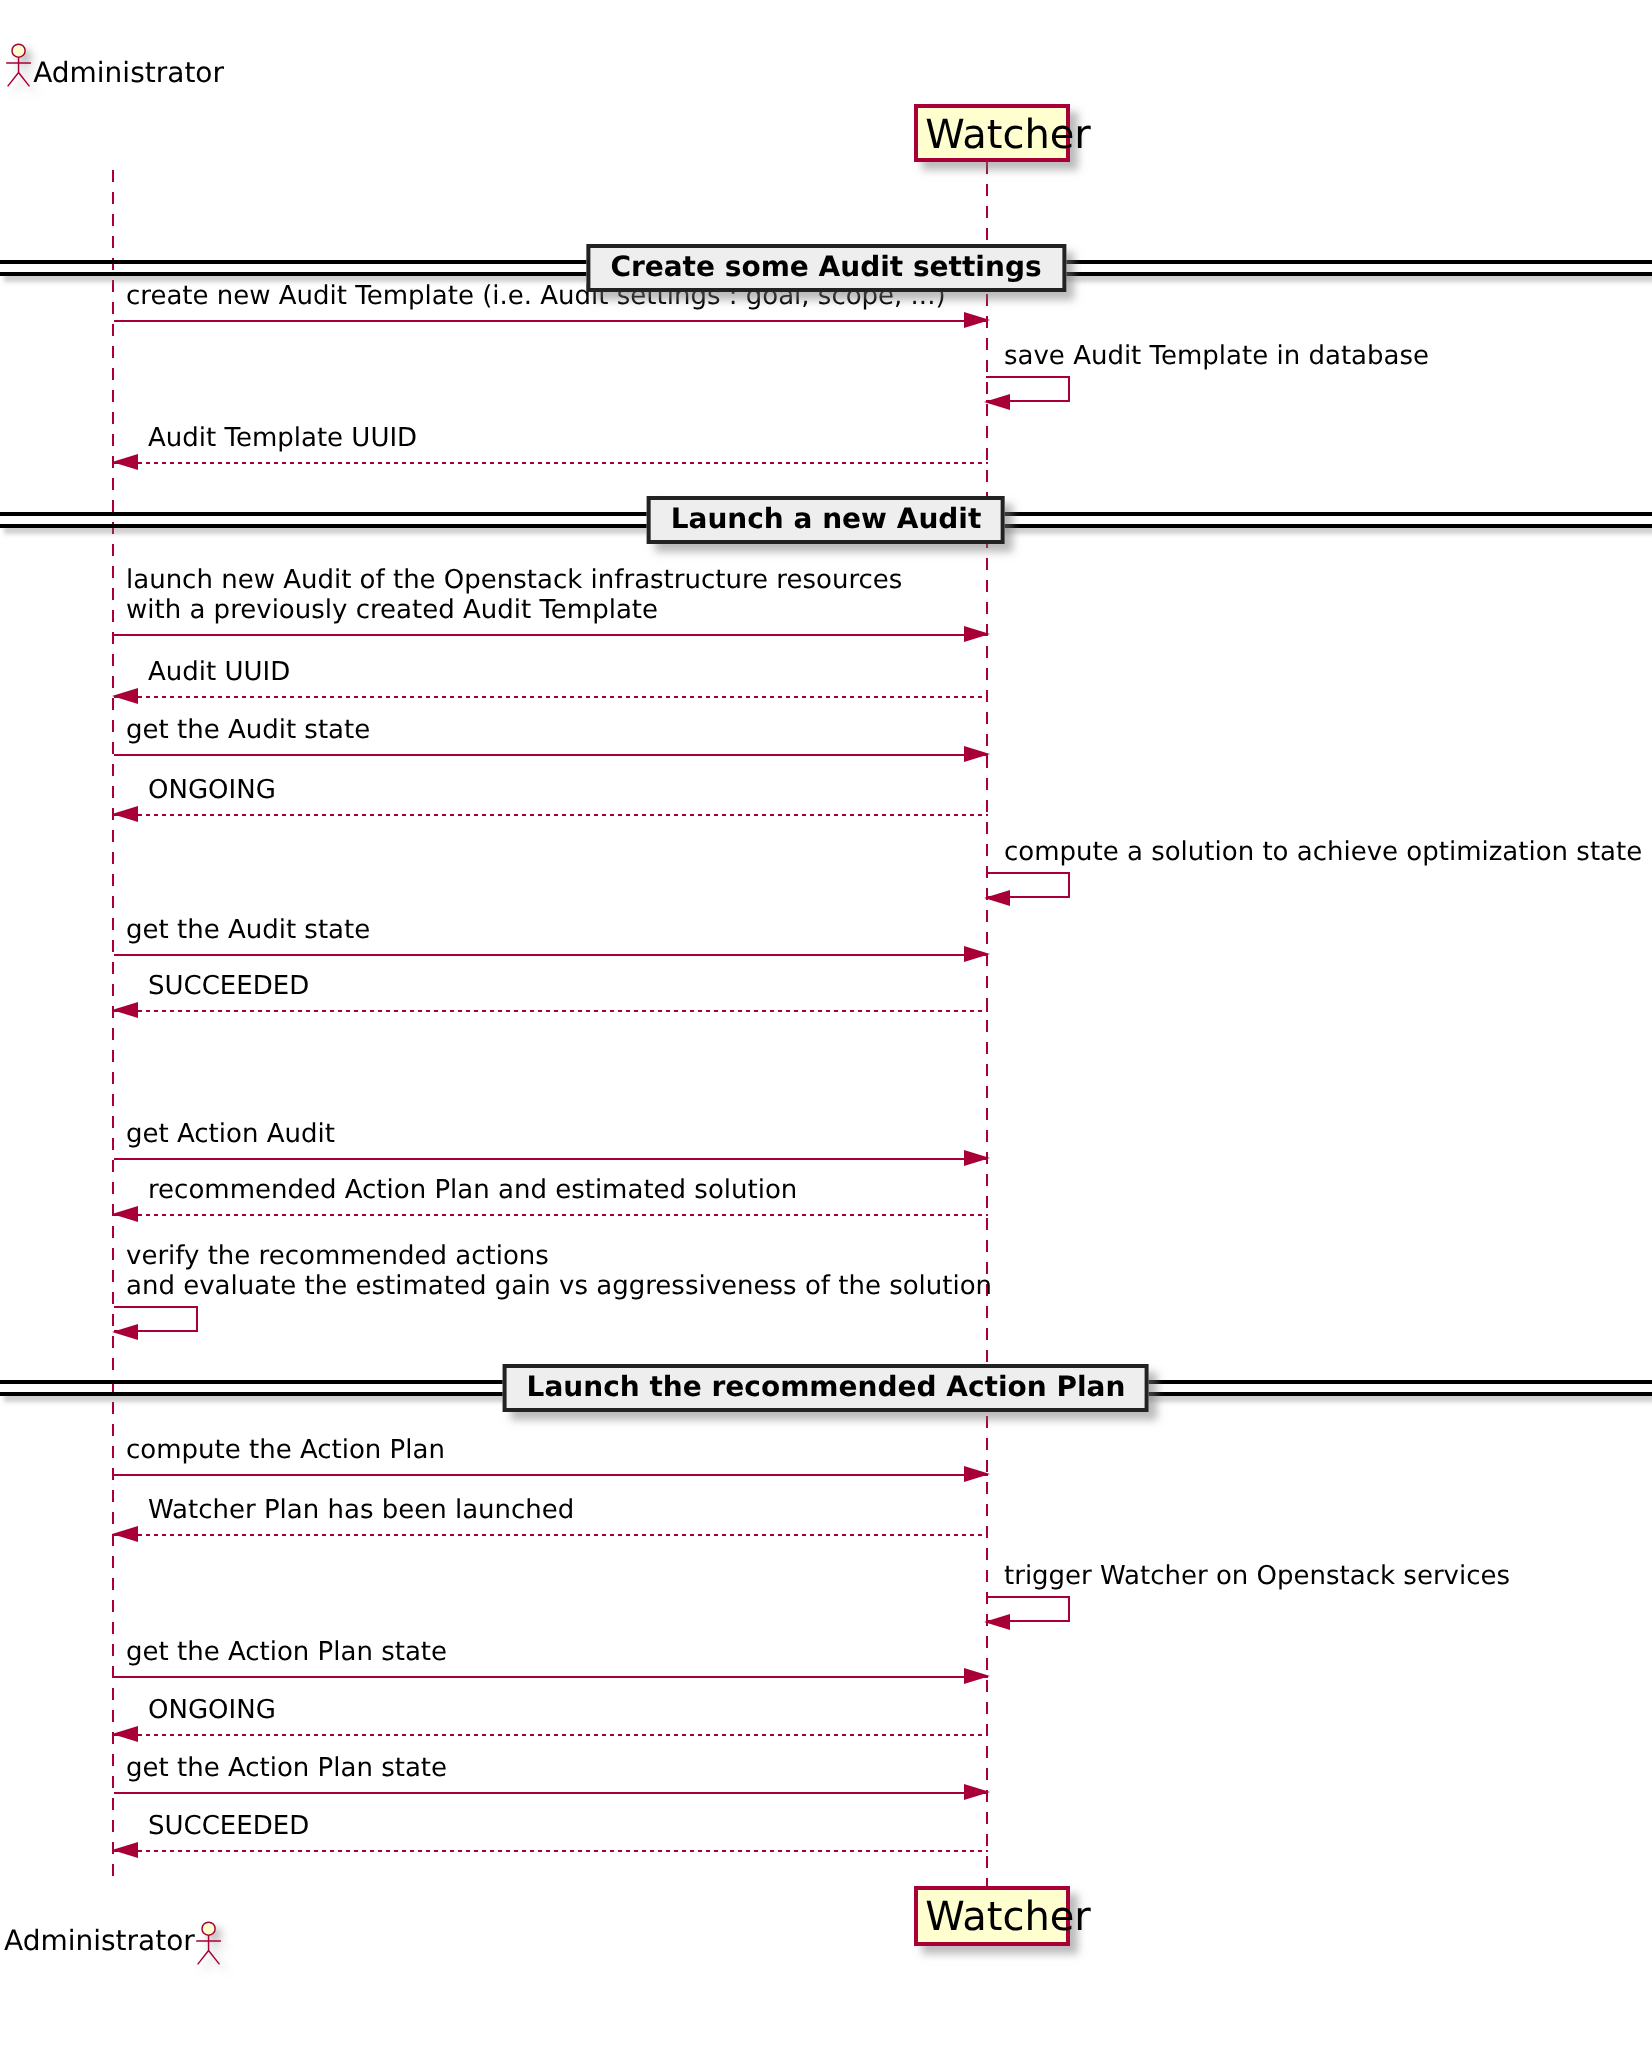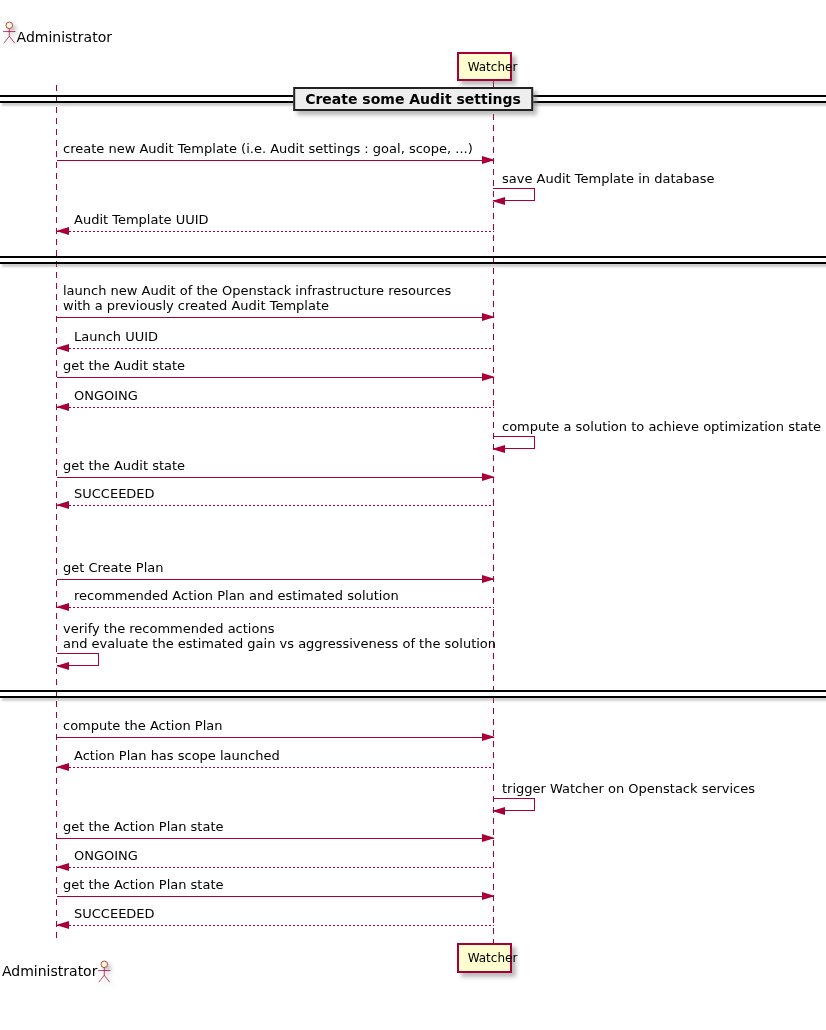--- a/index.html
+++ b/index.html
@@ -22,24 +22,24 @@
   
   .actor-col{position:absolute;left:2px;width:110px;display:flex;flex-direction:row;align-items:center;}
   .actor-col.top{top:2px;}
   .actor-col.bottom{top:941px;}
   .actor-svg{width:40px;height:62px;filter:drop-shadow(3px 3px 2px rgba(120,120,120,.5));}
   .actor-svg circle{fill:var(--fill);stroke:var(--line);stroke-width:2;}
   .actor-svg path{fill:none;stroke:var(--line);stroke-width:2;}
   .actor-label{font-size:14px;line-height:16px;margin-top:8px;white-space:pre;}
   .actor-col.bottom .actor-label{margin-top:0;margin-bottom:2px;}
 
-  .participant{position:absolute;left:457px;width:55px;height:29px;box-sizing:border-box;
+  .participant{position:absolute;left:457px;width:78px;height:29px;box-sizing:border-box;
     background:var(--fill);border:2px solid var(--line);
     display:flex;align-items:center;justify-content:center;
-    font-size:12px;box-shadow:4px 4px 4px rgba(120,120,120,.5);padding-left:16px;}
+    font-size:20px;box-shadow:4px 4px 4px rgba(120,120,120,.5);padding-left:16px;}
   .participant.top{top:52px;}
   .participant.bottom{top:943px;height:30px;}
 
   
   .divider{position:absolute;left:0;width:826px;height:24px;}
   .divider .rule{position:absolute;left:0;right:0;top:8px;height:8px;box-sizing:border-box;
     border-top:2px solid var(--rule);border-bottom:2px solid var(--rule);
     box-shadow:2px 3px 2px rgba(120,120,120,.35);}
   .divider .dlabel{position:absolute;left:50%;transform:translateX(-50%);top:0;height:24px;
     box-sizing:border-box;background:var(--divider_fill);border:2px solid var(--divider_border);
@@ -97,21 +97,21 @@
 
   <div class="msg ltr solid" style="top:317px">
     <div class="mtext">launch new Audit of the Openstack infrastructure resources
 with a previously created Audit Template</div>
     <div class="mline">
         <i class="ah ah-r"></i>
       </div>
   </div>
 
   <div class="msg rtl dotted" style="top:348px">
-    <div class="mtext">Launch UUID</div>
+    <div class="mtext">Audit UUID</div>
     <div class="mline">
         <i class="ah ah-l"></i>
       </div>
   </div>
 
   <div class="msg ltr solid" style="top:377px">
     <div class="mtext">get the Audit state</div>
     <div class="mline">
         <i class="ah ah-r"></i>
       </div>
@@ -139,21 +139,21 @@
   </div>
 
   <div class="msg rtl dotted" style="top:505px">
     <div class="mtext">SUCCEEDED</div>
     <div class="mline">
         <i class="ah ah-l"></i>
       </div>
   </div>
 
   <div class="msg ltr solid" style="top:579px">
-    <div class="mtext">get Create Plan</div>
+    <div class="mtext">get Action Audit</div>
     <div class="mline">
         <i class="ah ah-r"></i>
       </div>
   </div>
 
   <div class="msg rtl dotted" style="top:607px">
     <div class="mtext">recommended Action Plan and estimated solution</div>
     <div class="mline">
         <i class="ah ah-l"></i>
       </div>
@@ -168,21 +168,21 @@
   </div>
 
   <div class="msg ltr solid" style="top:737px">
     <div class="mtext">compute the Action Plan</div>
     <div class="mline">
         <i class="ah ah-r"></i>
       </div>
   </div>
 
   <div class="msg rtl dotted" style="top:767px">
-    <div class="mtext">Action Plan has scope launched</div>
+    <div class="mtext">Watcher Plan has been launched</div>
     <div class="mline">
         <i class="ah ah-l"></i>
       </div>
   </div>
 
   <div class="msg self right" style="top:798px">
     <div class="mtext">trigger Watcher on Openstack services</div>
     <div class="loop">
         <i class="ah ah-l"></i>
       </div>
@@ -209,29 +209,31 @@
       </div>
   </div>
 
   <div class="msg rtl dotted" style="top:925px">
     <div class="mtext">SUCCEEDED</div>
     <div class="mline">
         <i class="ah ah-l"></i>
       </div>
   </div>
 
-  <div class="divider" style="top:87px">
+  <div class="divider" style="top:122px">
     <div class="rule"></div>
     <div class="dlabel">Create some Audit settings</div>
   </div>
   <div class="divider" style="top:248px">
     <div class="rule"></div>
+    <div class="dlabel">Launch a new Audit</div>
   </div>
   <div class="divider" style="top:682px">
     <div class="rule"></div>
+    <div class="dlabel">Launch the recommended Action Plan</div>
   </div>
 
   <div class="actor-col top">
     <svg class="actor-svg" viewBox="0 0 40 62">
       <circle cx="20" cy="10" r="9"></circle>
       <path d="M20 19 V40 M3 27 H37 M20 40 L5 59 M20 40 L35 59"></path>
     </svg>
     <div class="actor-label">Administrator</div>
   </div>
 

